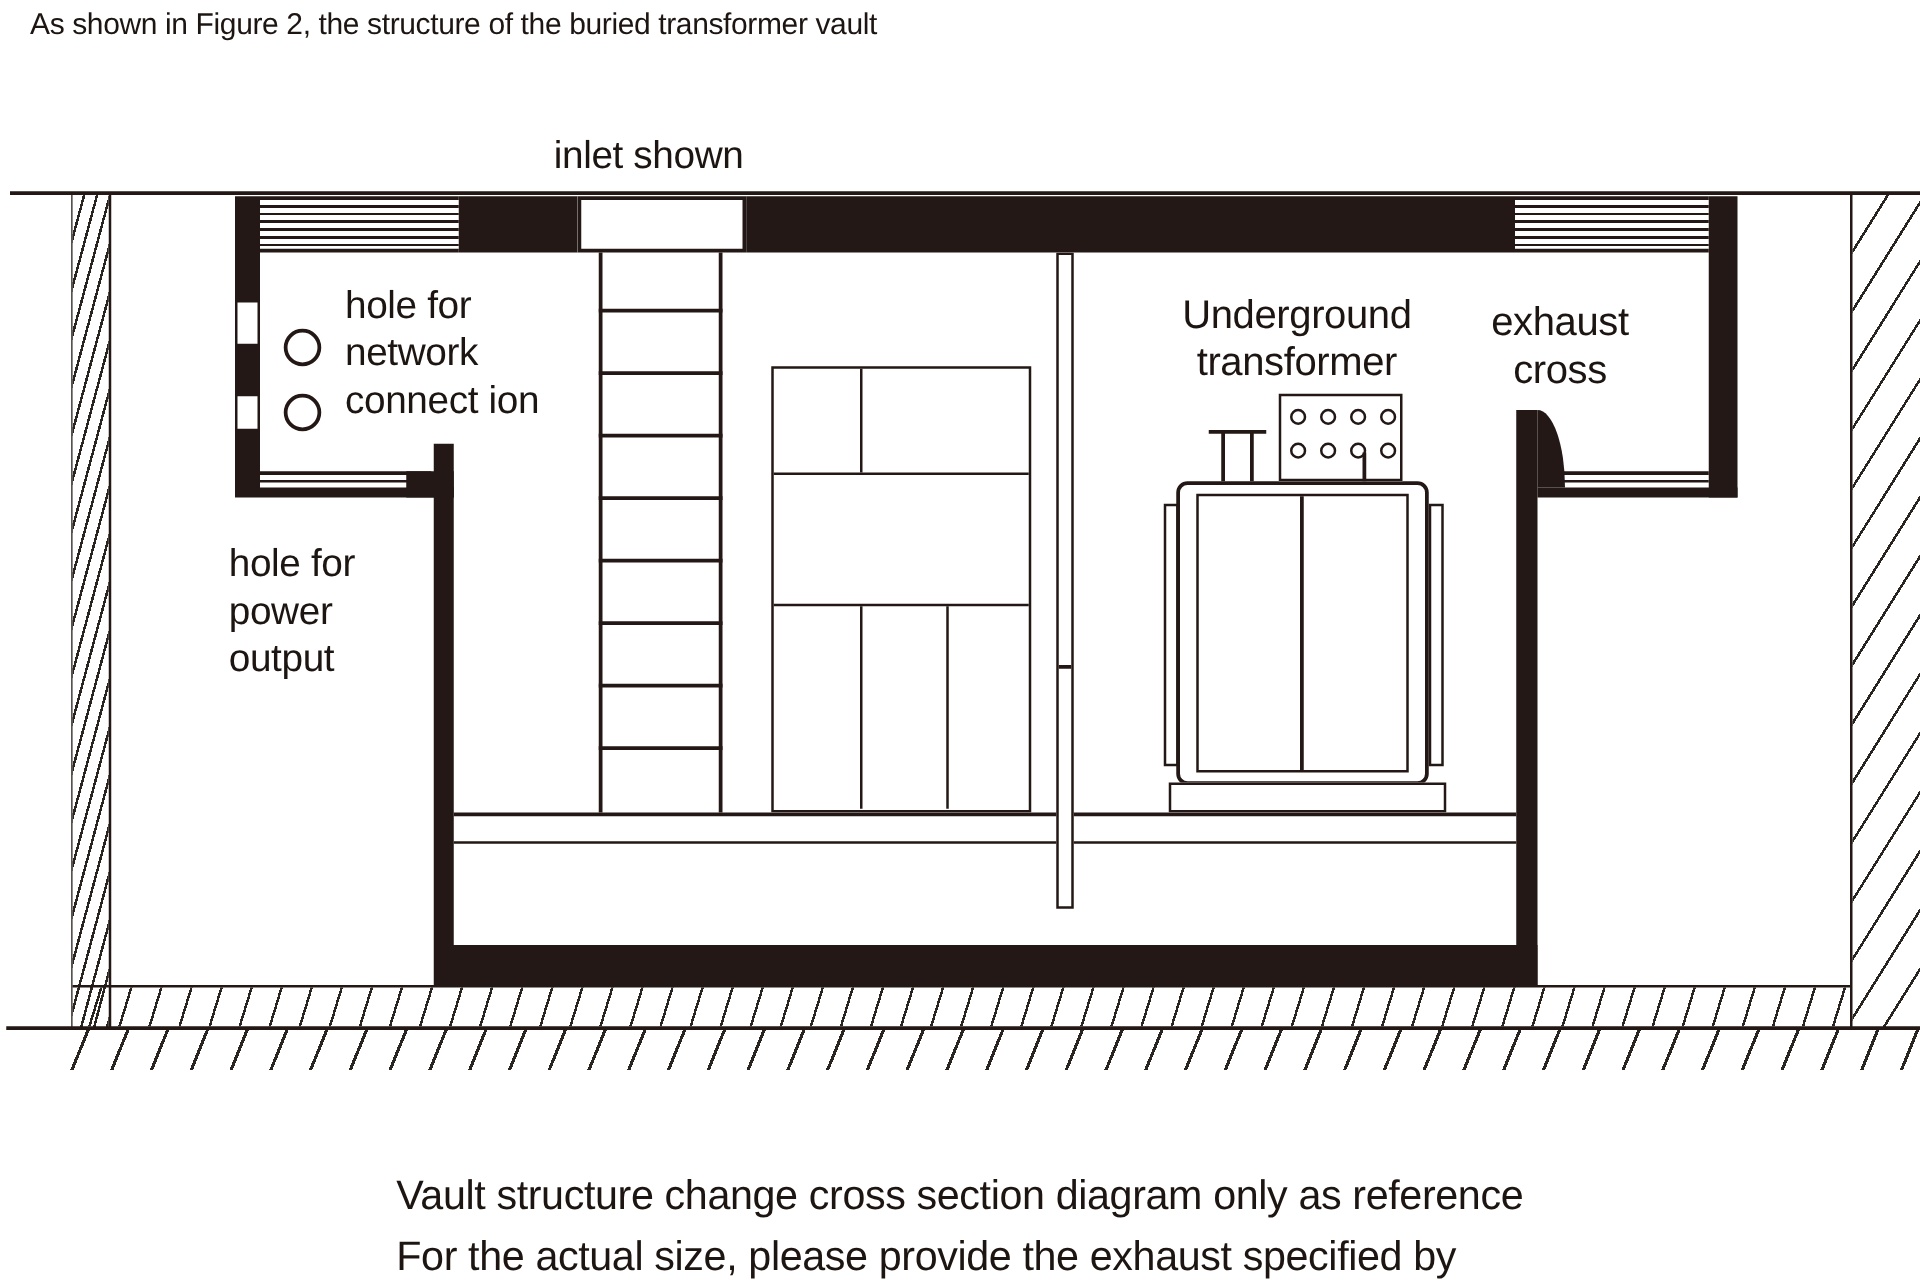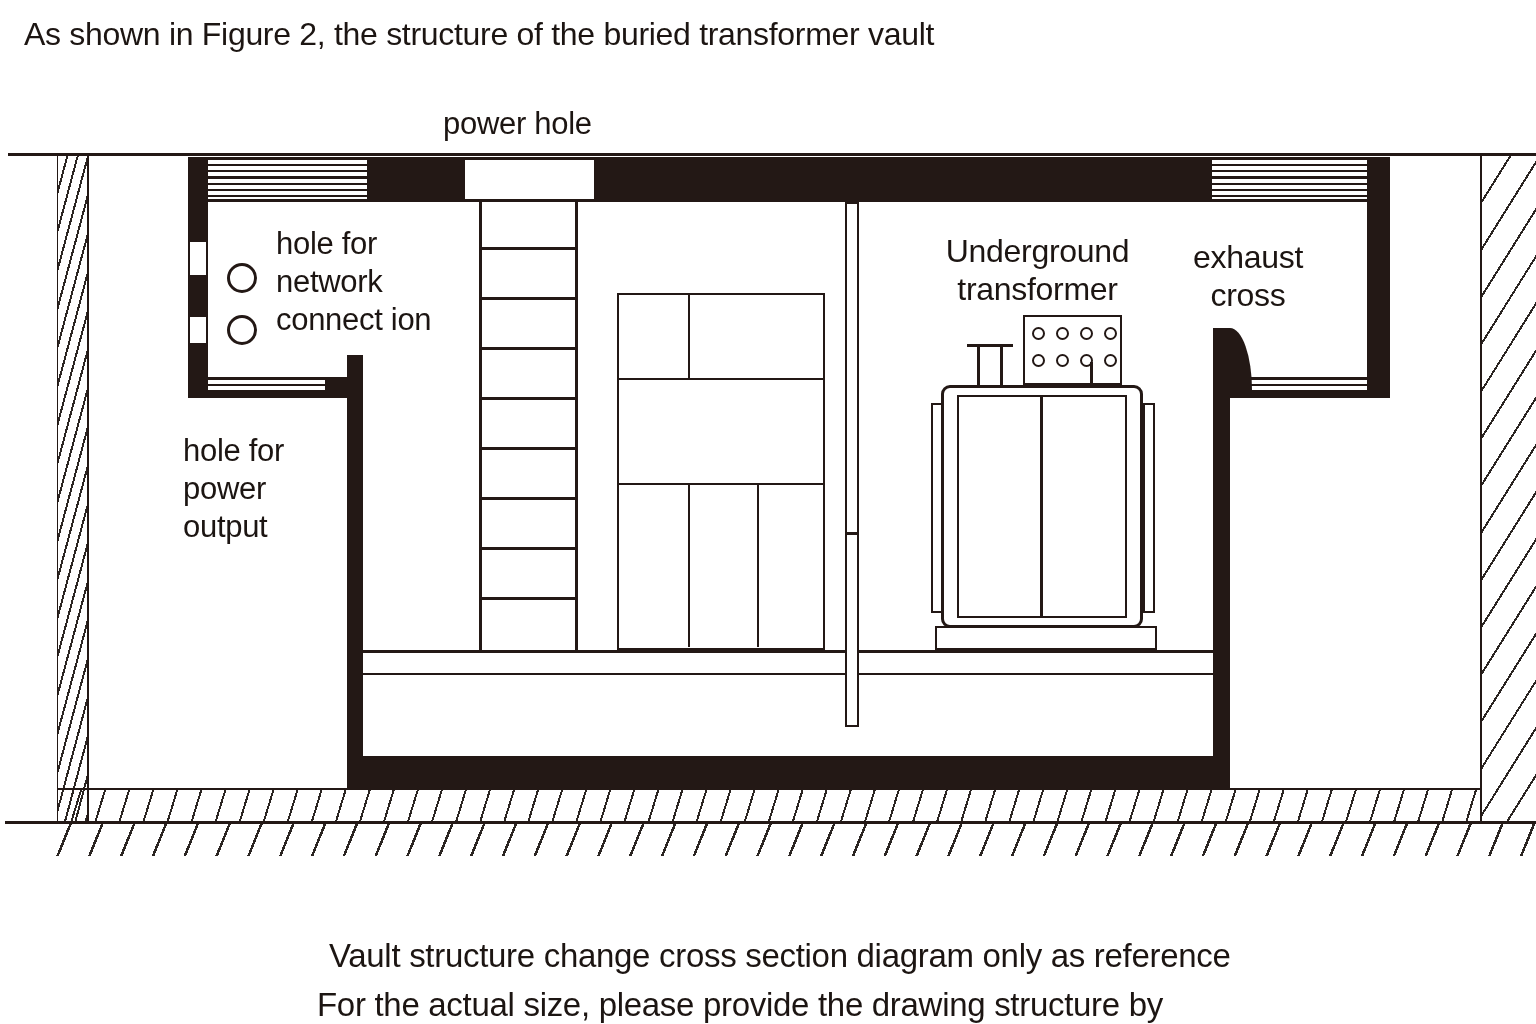--- a/index.html
+++ b/index.html
@@ -43,44 +43,44 @@
     background:repeating-linear-gradient(to bottom,#ffffff 0 4px,#231815 4px 6.2px);
   }
 
   
   .wedge{
     position:absolute;left:1230px;top:328px;width:22px;height:62px;
     background:#231815;border-top-right-radius:100% 100%;
   }
 
   
-  .title{left:24px;top:16px;font-size:32px;}
+  .title{left:24px;top:6px;font-size:24px;}
   .small{font-size:31px;line-height:38px;}
   .ctr{text-align:center;}
   .footer{font-size:33px;}
 </style>
 </head>
 <body>
 
 <div class="label title">As shown in Figure 2, the structure of the buried transformer vault</div>
-<div class="label small" style="left:443px;top:105px;">power hole</div>
+<div class="label small" style="left:443px;top:105px;">inlet shown</div>
 <div class="label small" style="left:276px;top:225px;">hole for
 network
 connect ion</div>
 <div class="label small" style="left:183px;top:432px;">hole for
 power
 output</div>
 <div class="label small ctr" style="left:915px;top:232px;width:245px;font-size:32px;">Underground
 transformer</div>
 <div class="label small ctr" style="left:1158px;top:238px;width:180px;font-size:32px;">exhaust
 cross</div>
 <div class="label small ctr" style="left:600px;top:399px;width:245px;line-height:41px;">High-voltage
 cabinet</div>
-<div class="label footer" style="left:317px;top:937px;margin-left:12px;">Vault structure change cross section diagram only as reference</div>
-<div class="label footer" style="left:317px;top:986px;">For the actual size, please provide the drawing structure by</div>
+<div class="label footer" style="left:317px;top:937px;">Vault structure change cross section diagram only as reference</div>
+<div class="label footer" style="left:317px;top:986px;">For the actual size, please provide the exhaust specified by</div>
 
 <div class="ln" style="left:8px;top:153px;width:1528px;height:3px;"></div>
 <div class="abs hatch-left"></div>
 <div class="abs hatch-right"></div>
 <div class="abs hatch-band1"></div>
 <div class="ln" style="left:5px;top:821px;width:1531px;height:2.5px;"></div>
 <div class="abs hatch-band2"></div>
 
 <div class="grille" style="left:208px;width:159px;"></div>
 <div class="blk" style="left:367px;top:157px;width:95px;height:45px;"></div>

